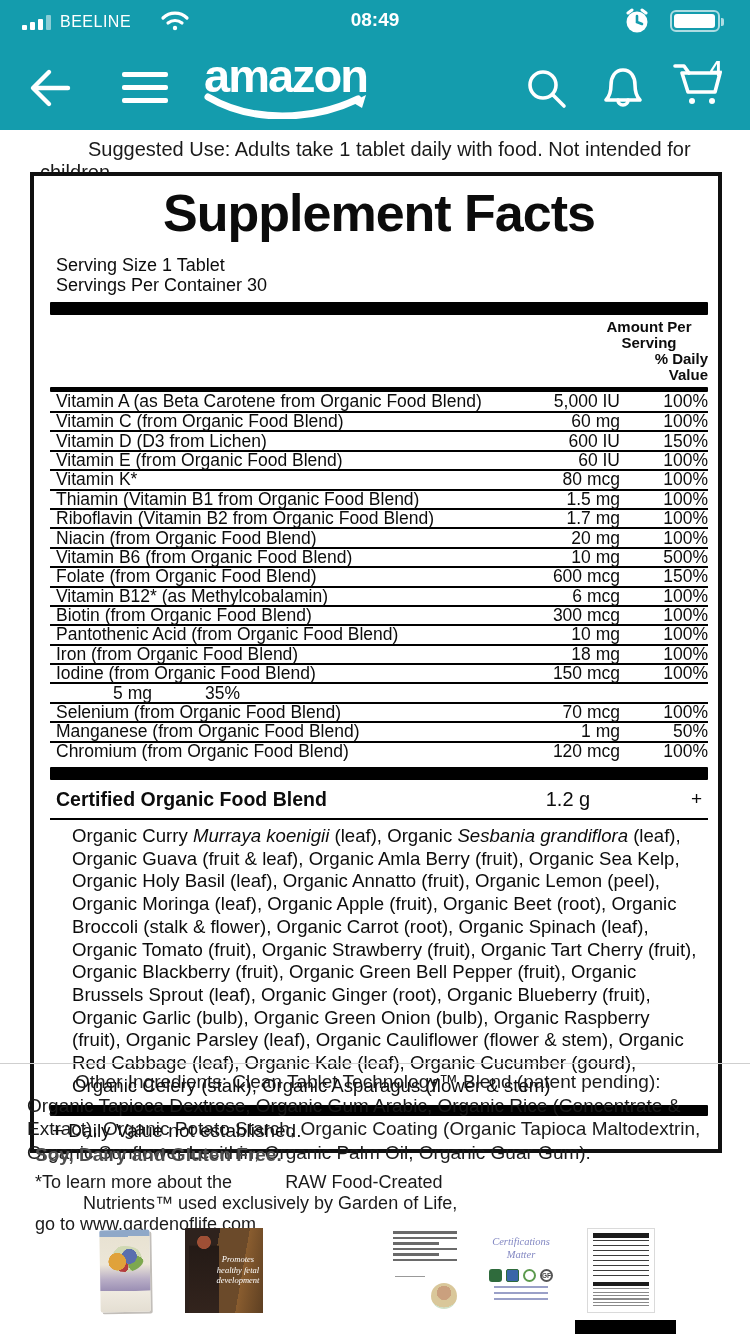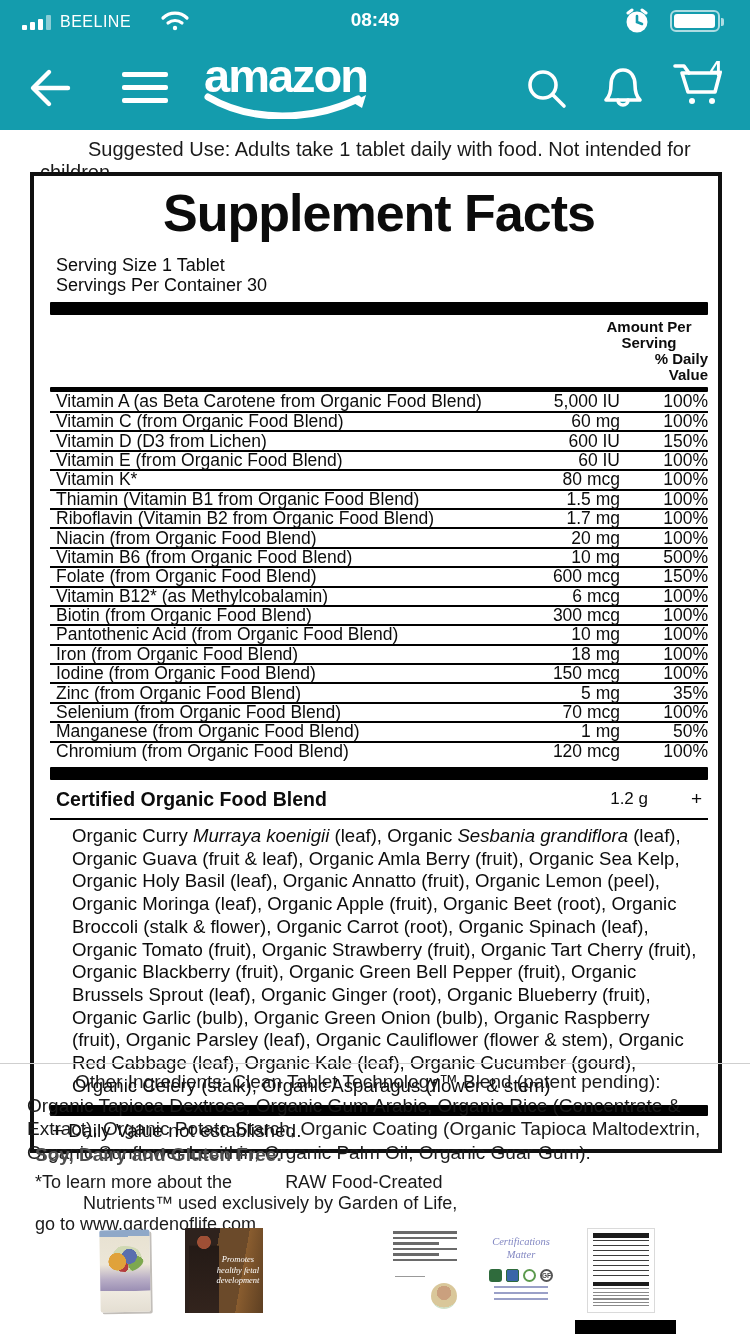--- a/index.html
+++ b/index.html
@@ -49,21 +49,21 @@
   .hdr .sp { flex:1; }
   .hdr .h-amt { width:118px; text-align:center; font-size:15px; font-weight:bold; line-height:16px; }
   .hdr .h-dv { width:66px; text-align:right; font-size:15px; font-weight:bold; line-height:16px; }
   .sf-rows .row { display:flex; align-items:center; height:19.4px; border-top:2.5px solid #000; padding-left:6px; }
   .sf-rows div:first-of-type { border-top:none; }
   .row .nm { flex:1; font-size:17.5px; white-space:nowrap; }
   .row .amt { width:118px; text-align:right; padding-right:22px; font-size:17.5px; }
   .row .dv { width:66px; text-align:right; font-size:17.5px; }
   .blend-row { display:flex; align-items:center; height:40px; border-bottom:2.5px solid #000; padding-left:6px; }
   .blend-row .nm { flex:1; font-size:19.5px; font-weight:bold; }
-  .blend-row .amt { width:160px; text-align:right; font-size:17px; }
+  .blend-row .amt { width:160px; text-align:center; font-size:20px; }
   .blend-row .dv { width:60px; text-align:right; font-size:19px; padding-right:6px; }
   .blend-p { margin:5px 6px 8px 22px; font-size:18.6px; line-height:22.7px; }
   .dv-note { font-size:19px; padding:4px 0 3px 2px; }
   .i { font-style:italic; } .b { font-weight:normal;margin-left:48px; }
   
   .divider { position:absolute; top:1063px; left:0; width:750px; border-top:1.5px solid #cfcfcf; }
   .other { position:absolute; top:1070px; left:27px; width:682px; font-size:19px; line-height:23.5px; color:#1a1a1a; }
   .allergen { position:absolute; top:1144px; left:35px; font-size:19px; font-weight:bold; color:#4e4e4e; }
   .fnote { position:absolute; top:1172px; left:35px; font-size:18px; line-height:21px; color:#1a1a1a; }
   
@@ -290,21 +290,20 @@
         <span class="dv">100%</span>
       </div>
 
       <div class="row">
         <span class="nm">Iodine (from Organic Food Blend)</span>
         <span class="amt">150 mcg</span>
         <span class="dv">100%</span>
       </div>
 
       <div class="row">
-        <span class="nm">Zinc (from Organic Food Blend)</span>
         <span class="amt">5 mg</span>
         <span class="dv">35%</span>
       </div>
 
       <div class="row">
         <span class="nm">Selenium (from Organic Food Blend)</span>
         <span class="amt">70 mcg</span>
         <span class="dv">100%</span>
       </div>
 

